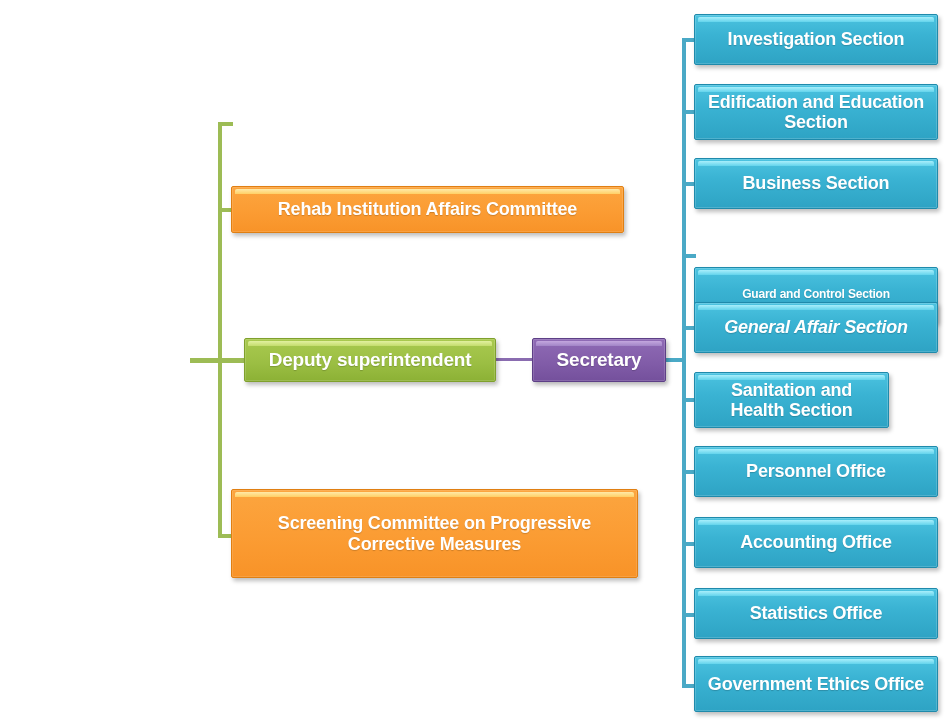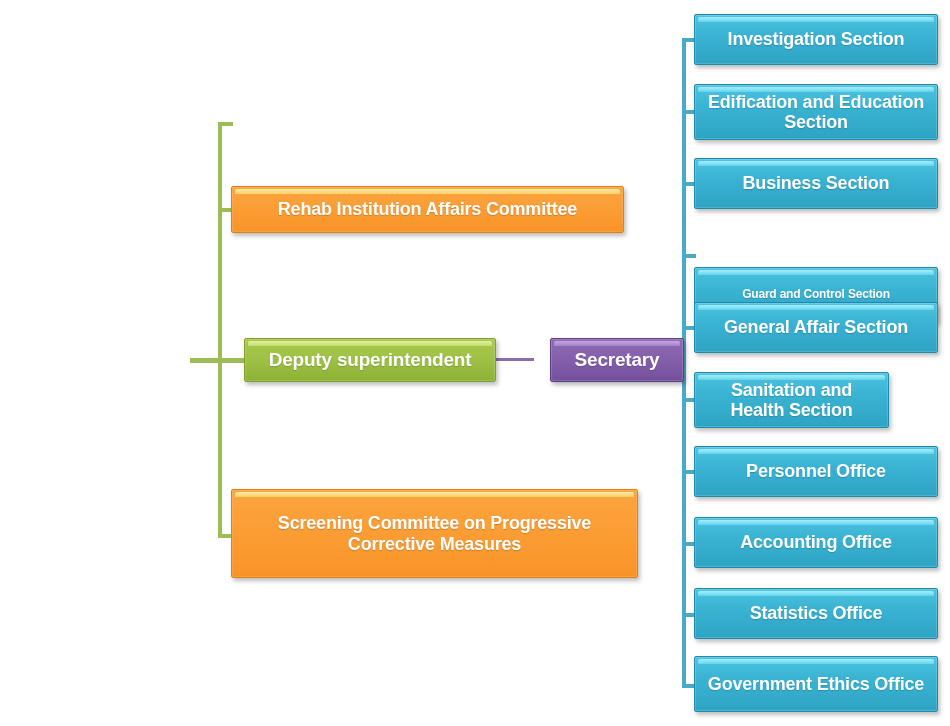--- a/index.html
+++ b/index.html
@@ -148,21 +148,21 @@
 
 
   <div class="node orange" style="left:231px; top:186px; width:393px; height:47px; font-size:18px;">
     <span class="label">Rehab Institution  Affairs Committee</span>
   </div>
 
   <div class="node green" style="left:244px; top:338px; width:252px; height:44px; font-size:19px;">
     <span class="label">Deputy superintendent</span>
   </div>
 
-  <div class="node purple" style="left:550px; top:338px; width:134px; height:44px; font-size:19px;">
+  <div class="node purple" style="left:532px; top:338px; width:134px; height:44px; font-size:19px;">
     <span class="label">Secretary</span>
   </div>
 
   <div class="node orange" style="left:231px; top:489px; width:407px; height:89px; font-size:18px;">
     <span class="label">Screening Committee on Progressive Corrective Measures</span>
   </div>
 
   <div class="node teal" style="left:694px; top:14px; width:244px; height:51px; font-size:18px;">
     <span class="label">Investigation Section</span>
   </div>
@@ -172,21 +172,21 @@
   </div>
 
   <div class="node teal" style="left:694px; top:158px; width:244px; height:51px; font-size:18px;">
     <span class="label">Business Section</span>
   </div>
 
   <div class="node teal" style="left:694px; top:228px; width:244px; height:56px; font-size:12px;margin-top:39px;">
     <span class="label">Guard and Control Section</span>
   </div>
 
-  <div class="node teal" style="left:694px; top:302px; width:244px; height:51px; font-size:18px;">
+  <div class="node teal" style="left:694px; top:302px; width:244px; height:51px; font-size:18px;font-style:italic;">
     <span class="label">General Affair Section</span>
   </div>
 
   <div class="node teal" style="left:694px; top:372px; width:195px; height:56px; font-size:18px;align-items:center;">
     <span class="label">Sanitation and Health Section</span>
   </div>
 
   <div class="node teal" style="left:694px; top:446px; width:244px; height:51px; font-size:18px;text-align:center;">
     <span class="label">Personnel Office</span>
   </div>

